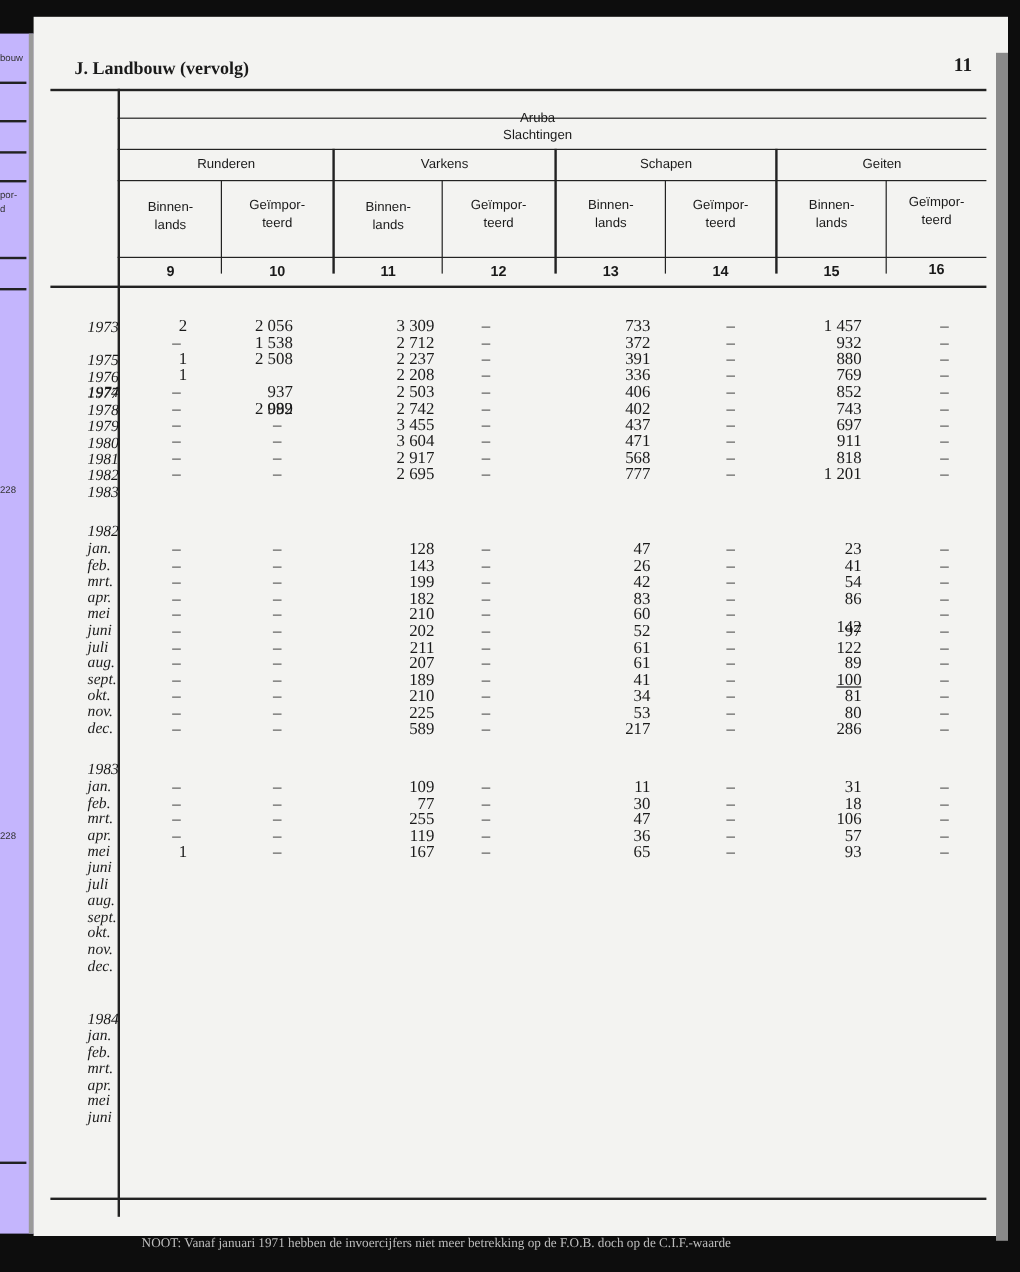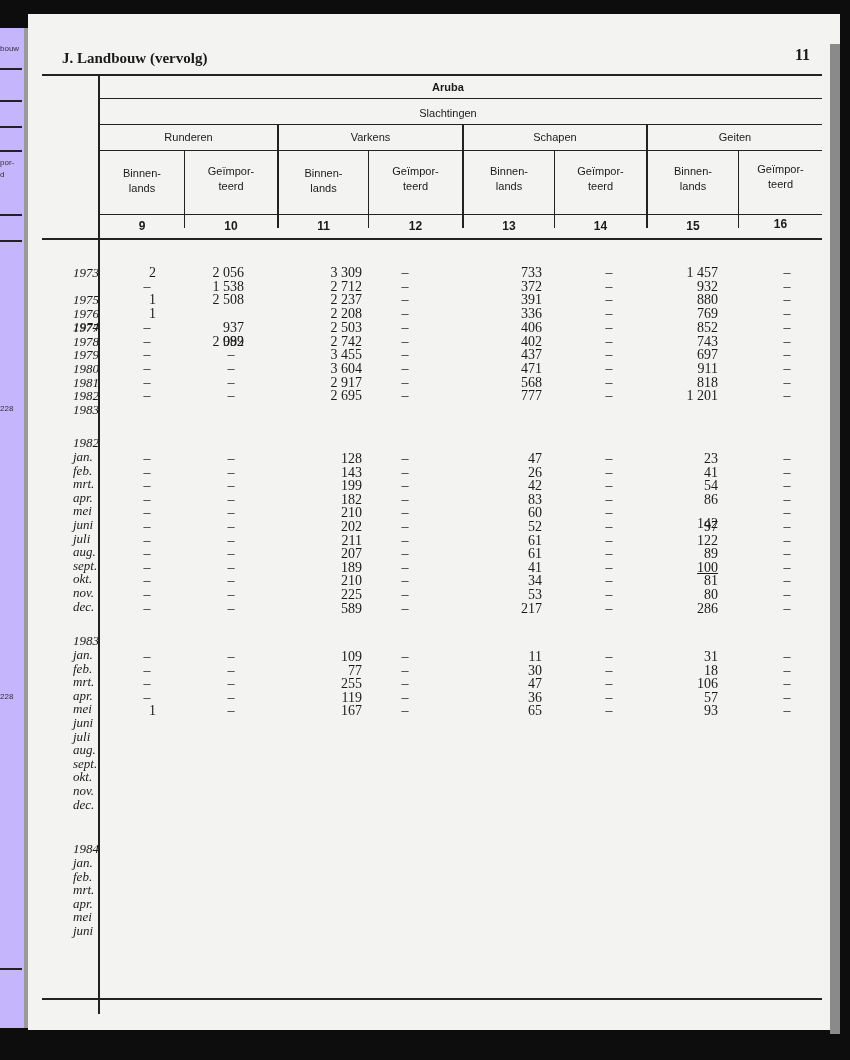--- a/index.html
+++ b/index.html
@@ -51,21 +51,21 @@
   <div class="line" style="left:249px;top:110px;width:2px;height:104px"></div>
   <div class="line" style="left:340px;top:136px;width:1px;height:78px"></div>
   <div class="line" style="left:434px;top:110px;width:2px;height:104px"></div>
   <div class="line" style="left:526px;top:136px;width:1px;height:78px"></div>
   <div class="line" style="left:618px;top:110px;width:2px;height:104px"></div>
   <div class="line" style="left:710px;top:136px;width:1px;height:78px"></div>
   <div class="line" style="left:70px;top:200px;width:724px;height:1px"></div>
   <div class="line" style="left:14px;top:224px;width:780px;height:2px"></div>
   <div class="line" style="left:14px;top:984px;width:780px;height:2px"></div>
 
-  <div class="hdr" style="left:360px;top:66px;width:120px;font-weight:700">Aruba</div>
+  <div class="hdr" style="left:360px;top:78px;width:120px;font-weight:400">Aruba</div>
   <div class="hdr" style="left:360px;top:92px;width:120px">Slachtingen</div>
 
   <div class="hdr" style="left:72px;top:116px;width:177px">Runderen</div>
   <div class="hdr" style="left:251px;top:116px;width:183px">Varkens</div>
   <div class="hdr" style="left:436px;top:116px;width:182px">Schapen</div>
   <div class="hdr" style="left:620px;top:116px;width:174px">Geiten</div>
 
   <div class="hdr" style="left:72px;top:152px;width:84px;white-space:pre">Binnen-
 lands</div>
   <div class="hdr" style="left:157px;top:150px;width:92px;white-space:pre">Geïmpor-
@@ -349,13 +349,14 @@
       <div class="yr" style="top: 869.2px;">mrt.</div>
       <div class="yr" style="top: 882.8px;">apr.</div>
       <div class="yr" style="top: 896.4px;">mei</div>
       <div class="yr" style="top: 910px;">juni</div>
     </div>
 
   <div class="yr" style="top:422px">1982</div>
   <div class="yr" style="top:620px">1983</div>
   <div class="yr" style="top:828px">1984</div>
 
+  <div class="footnote">NOOT: Vanaf januari 1971 hebben de invoercijfers niet meer betrekking op de F.O.B. doch op de C.I.F.-waarde</div>
 </div>
 
 </body></html>

